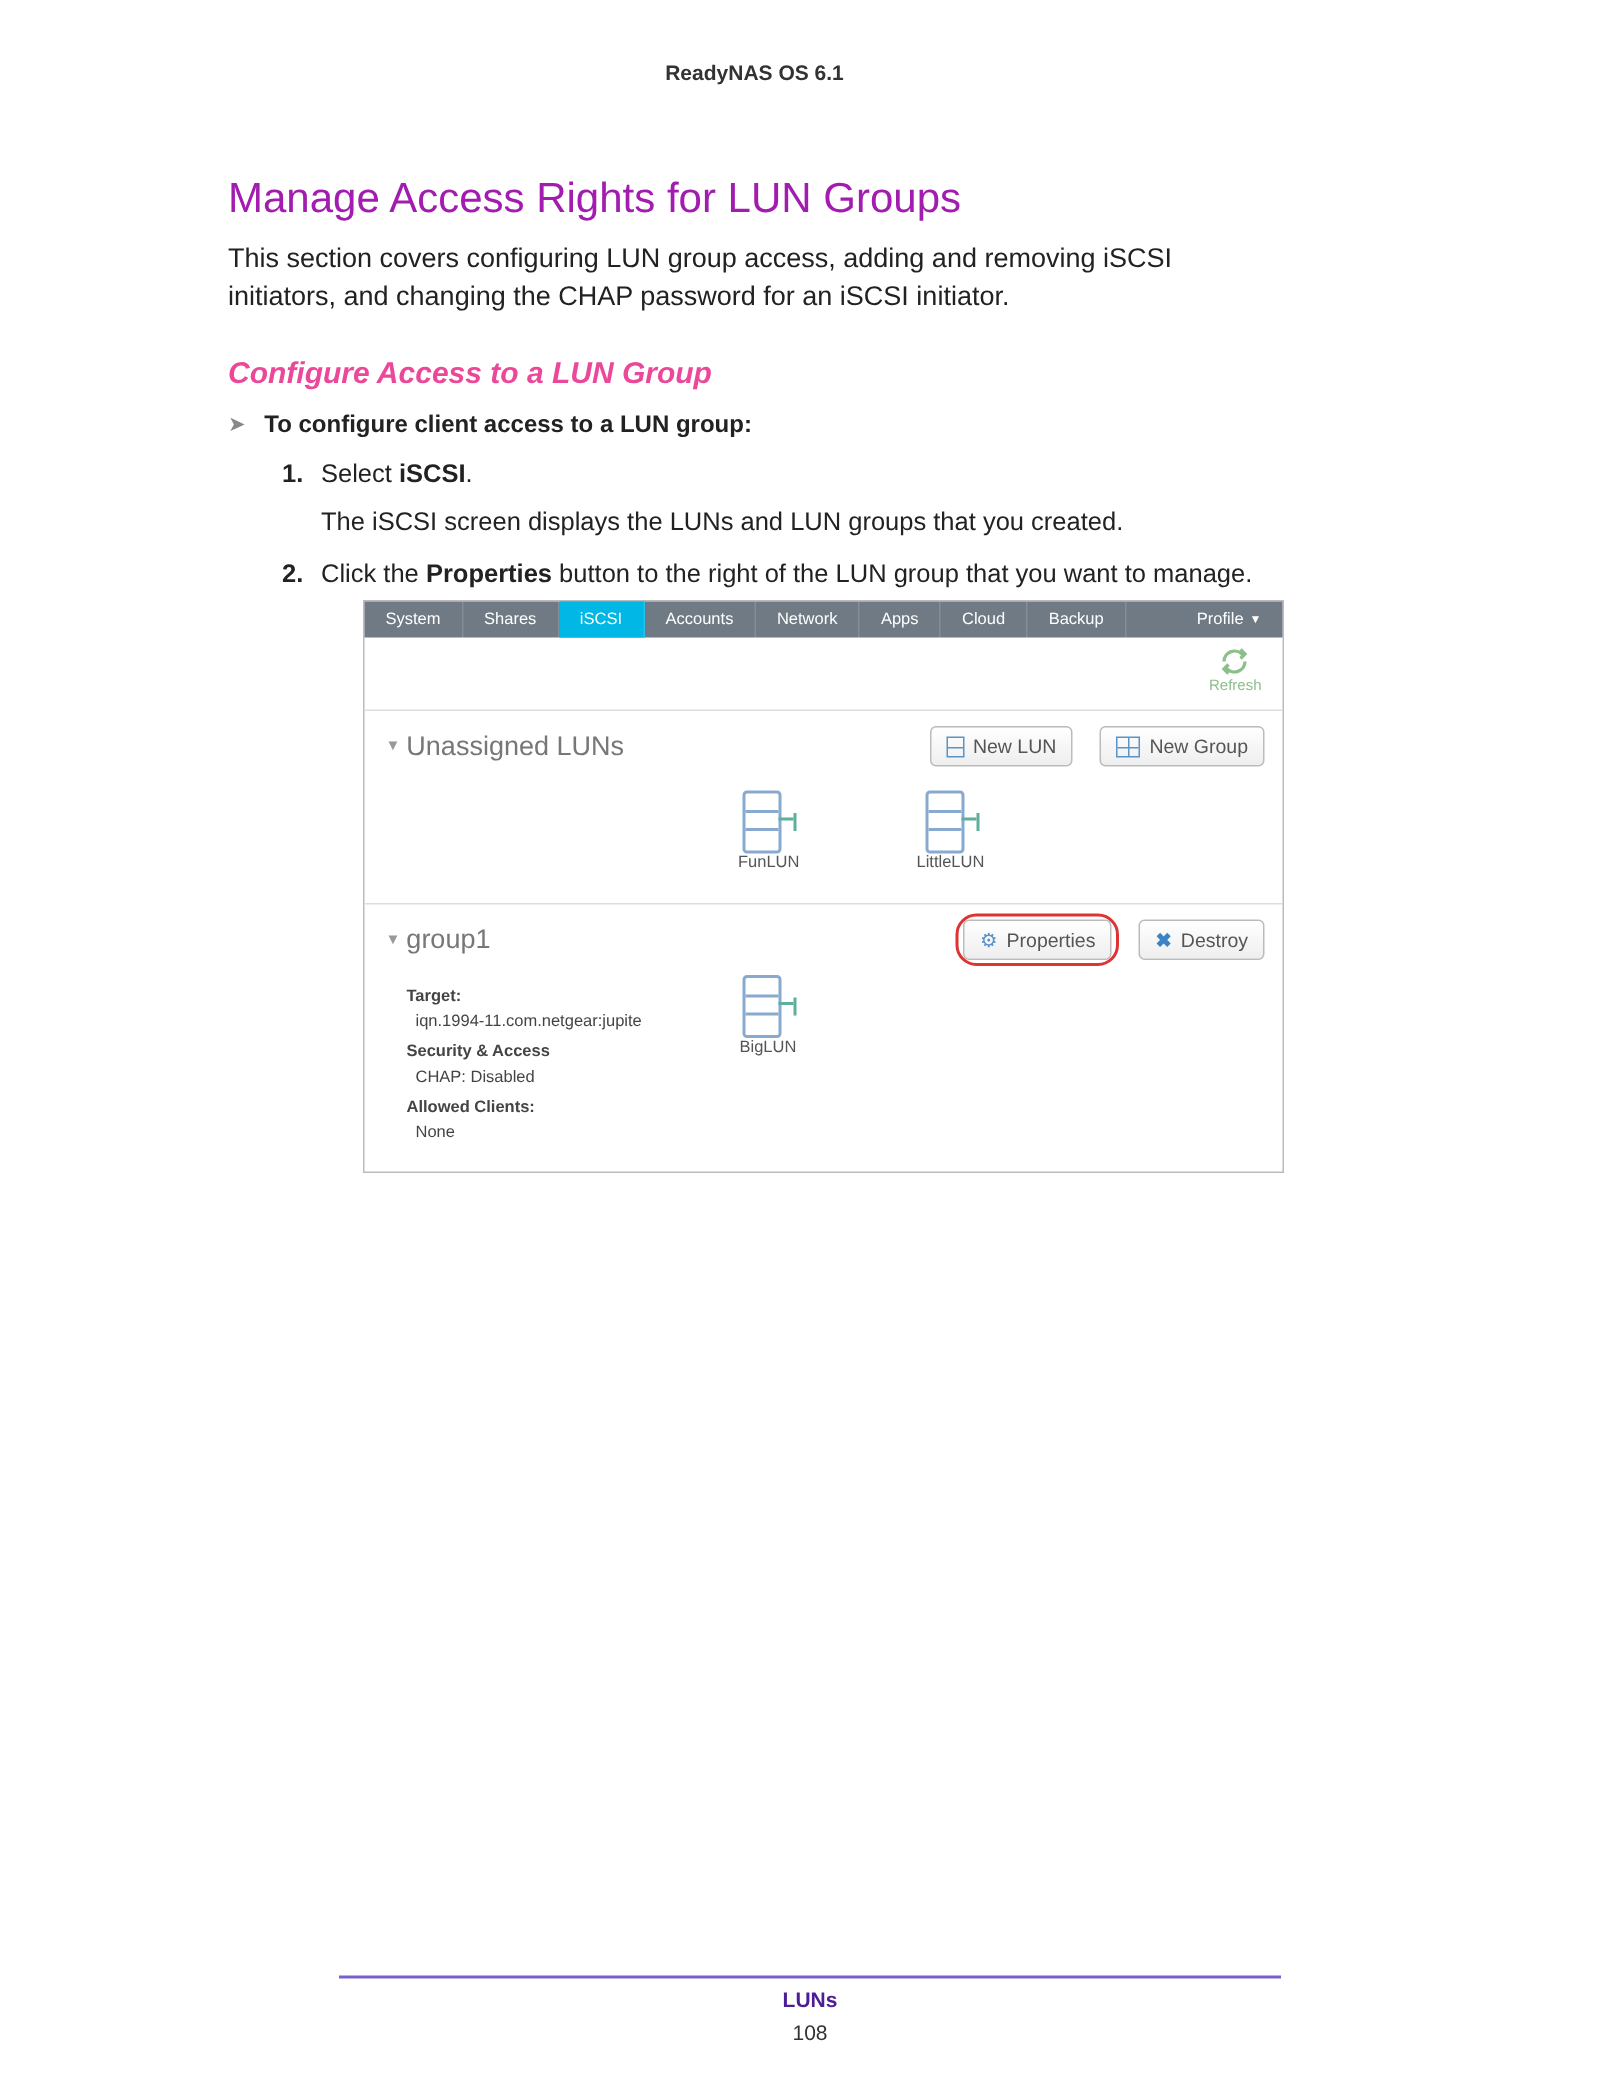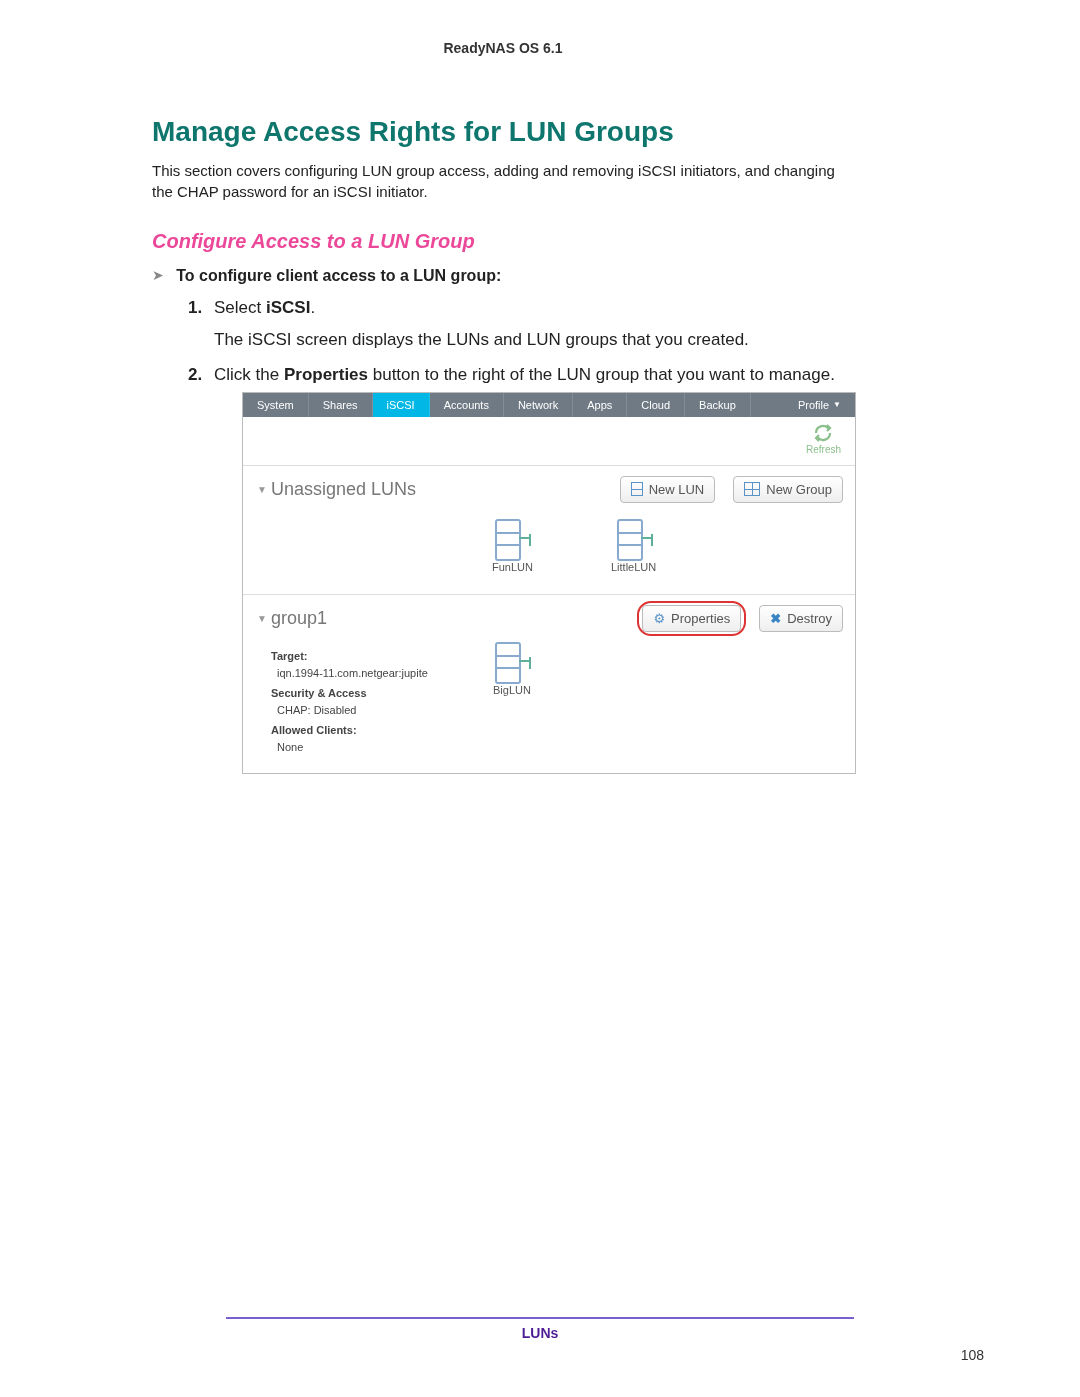--- a/index.html
+++ b/index.html
@@ -1,19 +1,19 @@
 <!DOCTYPE html>
 <html><head>
 <meta charset="utf-8">
 <style>
   html,body{margin:0;padding:0;background:#fff;font-family:Arial,Helvetica,sans-serif;color:#222;}
   .page{width:888px;min-height:1397px;margin:0 auto;position:relative;box-sizing:border-box;padding:40px 130px 0 56px;}
   .doc-header{text-align:center;font-size:14px;font-weight:bold;color:#333;margin-bottom:60px;}
-  h1.section-title{color:#0f766e;font-size:28px;font-weight:bold;margin:0 0 12px 0;}
-  p.lead{font-size:15px;line-height:1.4;margin:0 0 28px 0;}
+  h1.section-title{color:#a21caf;font-size:28px;font-weight:normal;margin:0 0 12px 0;}
+  p.lead{font-size:18px;line-height:1.4;margin:0 0 28px 0;}
   h2.subsection{color:#ec4899;font-style:italic;font-size:20px;font-weight:bold;margin:0 0 14px 0;}
   .proc-line{margin:0 0 10px 0;font-size:16px;}
   .proc-arrow{display:inline-block;color:#888;margin-right:8px;font-size:14px;transform:translateY(-1px);}
   .proc-label{font-weight:bold;}
   ol.steps{list-style:none;padding:0;margin:0 0 12px 36px;font-size:17px;}
   ol.steps>li{margin:0 0 10px 0;position:relative;padding-left:26px;line-height:1.5;}
   ol.steps>li>.num{position:absolute;left:0;top:0;font-weight:bold;}
   ol.steps b{font-weight:bold;}
   .step-sub{margin:6px 0 0 0;}
   
@@ -44,21 +44,21 @@
   .lun-icon .conn{position:absolute;left:24px;top:18px;width:10px;height:0;border-top:2px solid #5fb09a;}
   .lun-icon .conn::after{content:"";position:absolute;right:-2px;top:-5px;width:0;height:12px;border-left:2px solid #5fb09a;}
   .panel.group{border-top:1px solid #ddd;}
   .group-body{display:flex;}
   .meta{font-size:11px;color:#444;padding:4px 0 0 14px;width:220px;}
   .meta .mh{font-weight:bold;margin-top:2px;}
   .meta .mv{margin:0 0 4px 6px;}
   .footer-rule{position:absolute;left:130px;right:130px;bottom:78px;border-top:2px solid #7a5fcf;}
   .footer{position:absolute;left:0;right:0;bottom:34px;text-align:center;font-size:14px;}
   .footer .fl{font-weight:bold;color:#4c1d95;}
-  .footer .pn{color:#333;margin-top:6px;text-align:right;}
+  .footer .pn{color:#333;margin-top:6px;}
   .gear{color:#5a93c7;}
   .x-icon{color:#3b84c4;font-weight:bold;}
   .newlun-swatch{display:inline-block;width:10px;height:12px;border:1.5px solid #5a93c7;position:relative;}
   .newlun-swatch::before{content:"";position:absolute;left:0;right:0;top:50%;border-top:1.5px solid #5a93c7;}
   .newgroup-swatch{display:inline-block;width:14px;height:12px;border:1.5px solid #5a93c7;position:relative;}
   .newgroup-swatch::before{content:"";position:absolute;left:0;right:0;top:50%;border-top:1.5px solid #5a93c7;}
   .newgroup-swatch::after{content:"";position:absolute;top:0;bottom:0;left:50%;border-left:1.5px solid #5a93c7;}
 </style>
 </head>
 <body>

